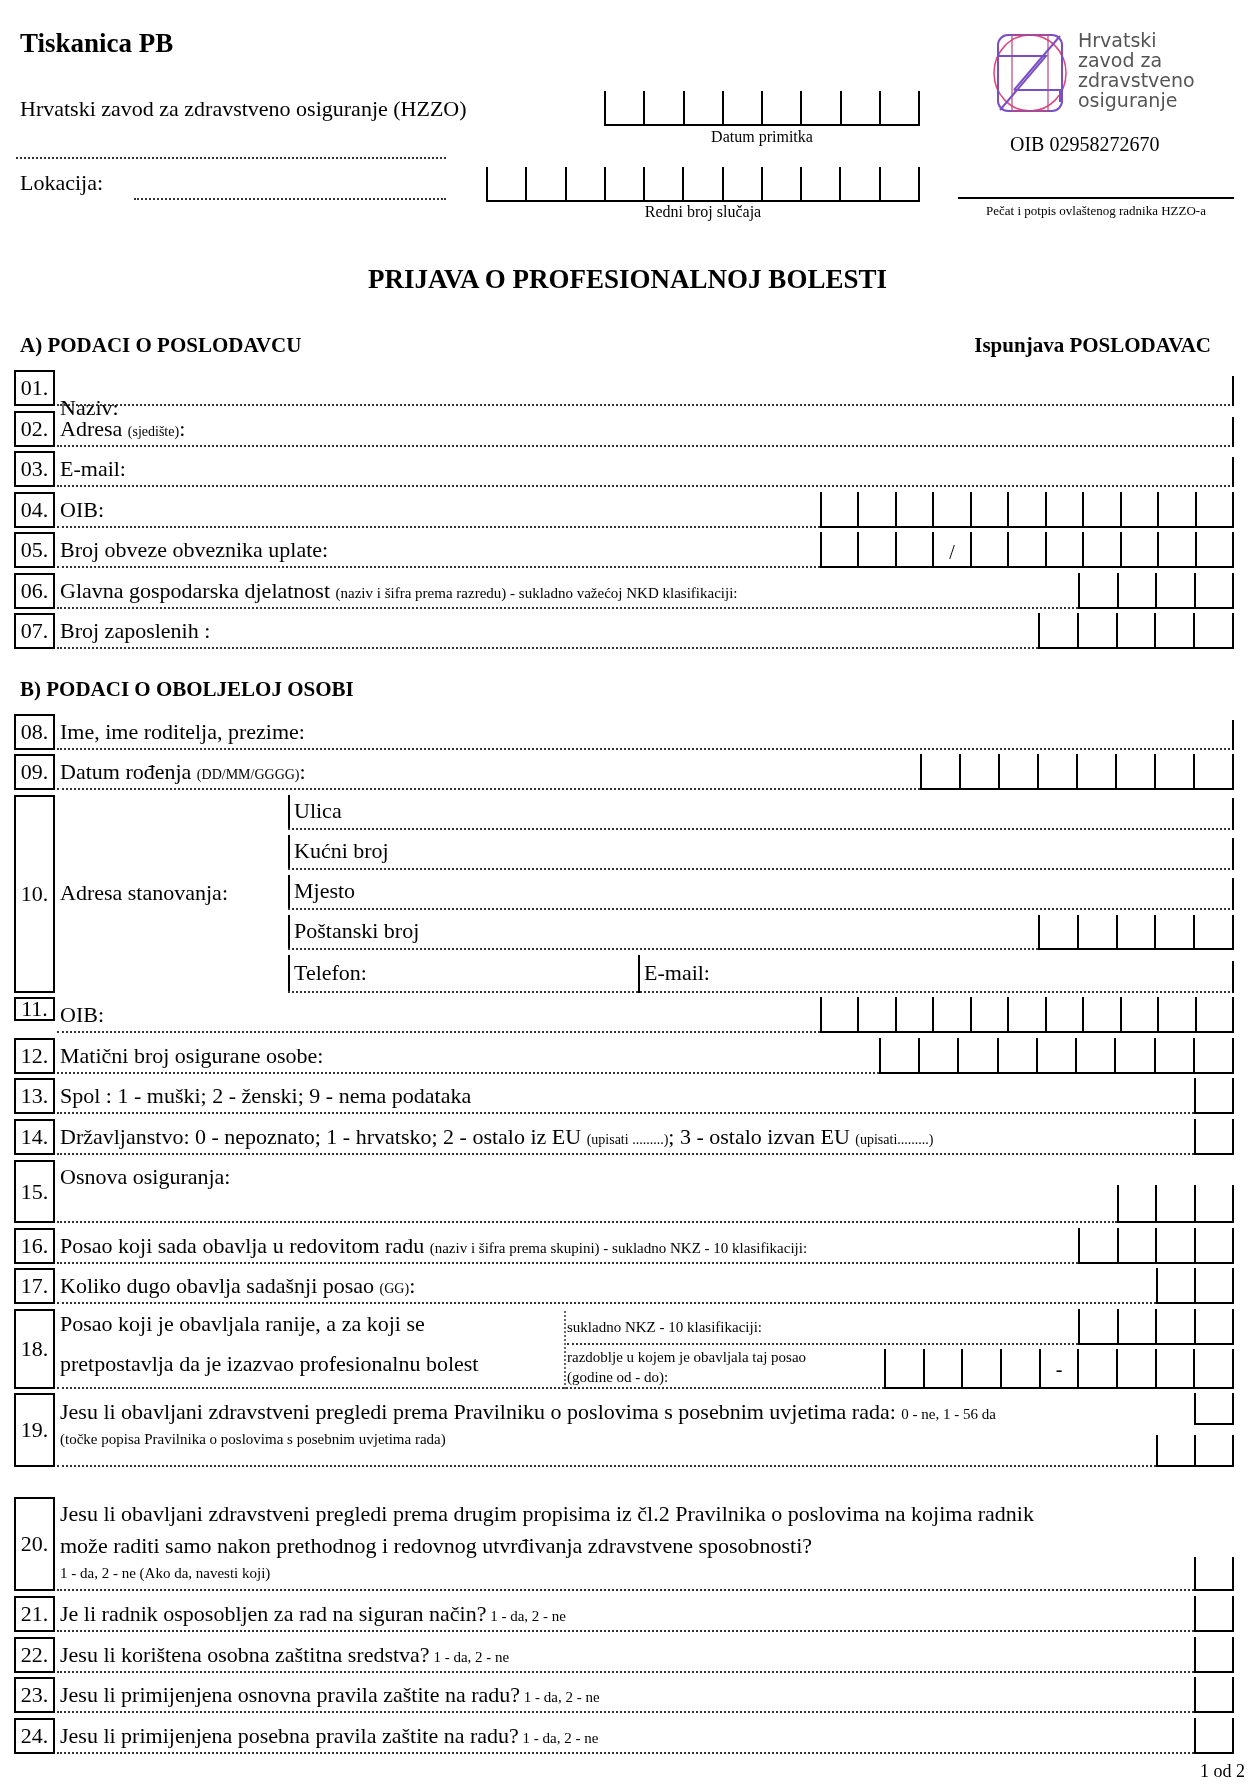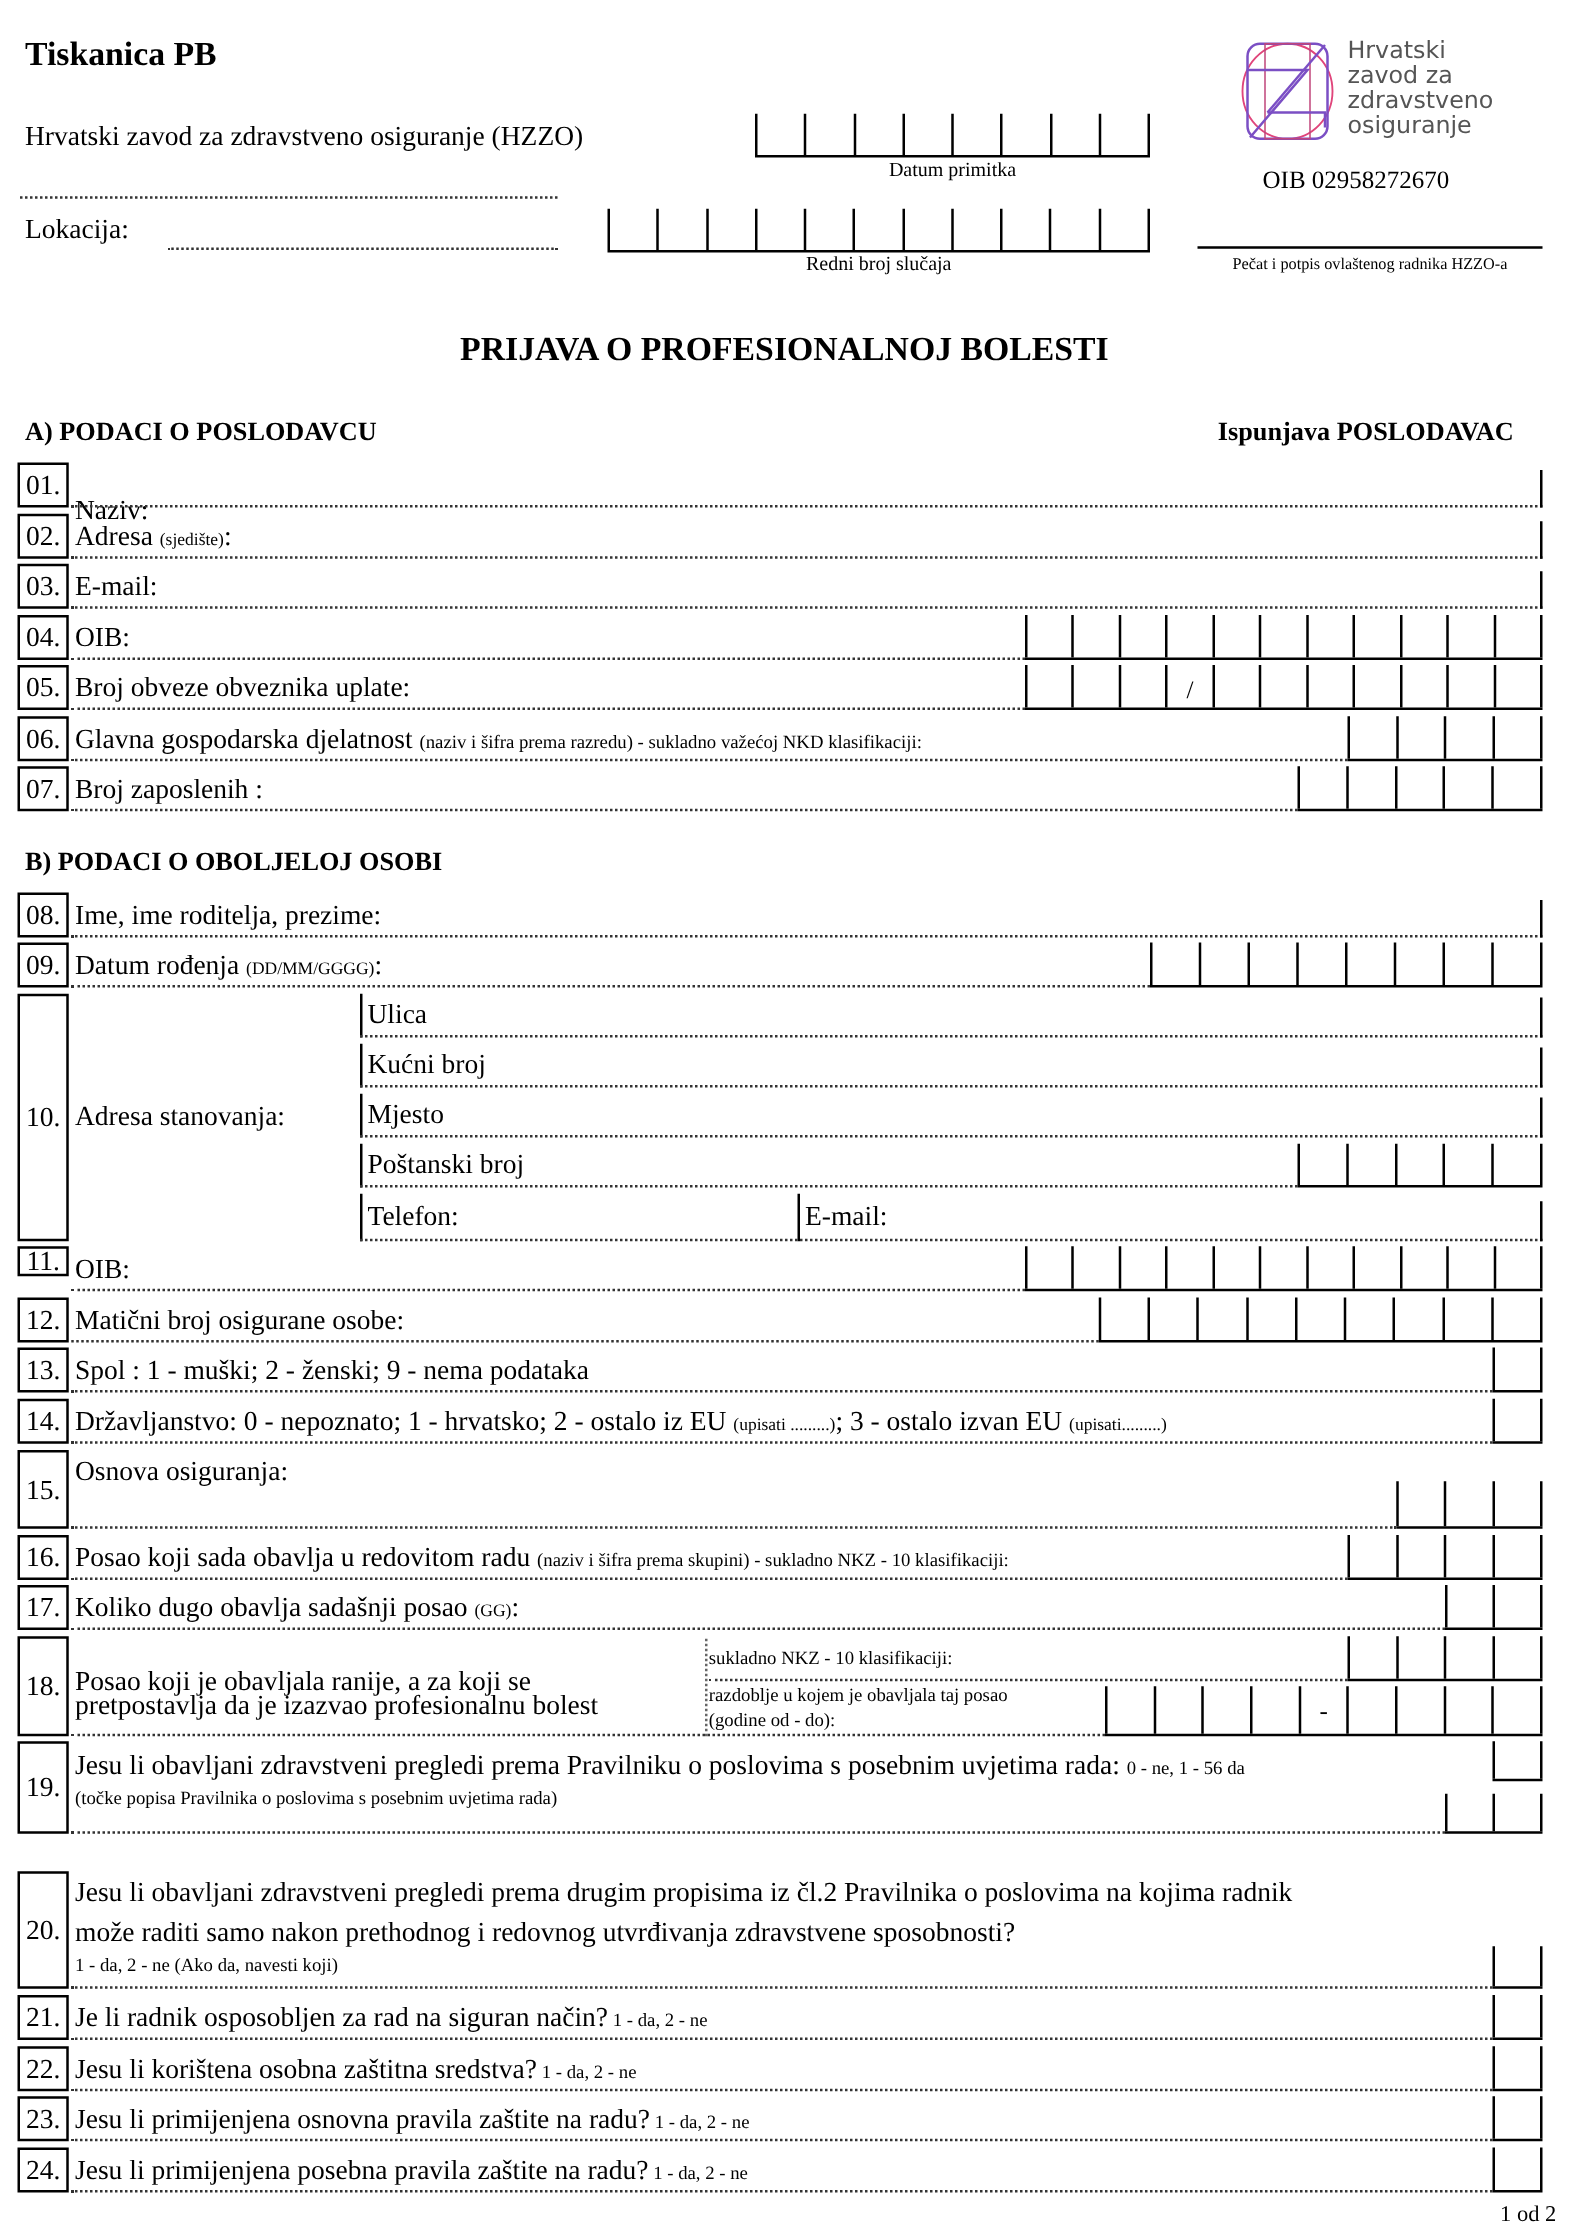--- a/index.html
+++ b/index.html
@@ -325,21 +325,21 @@
   <div class="label" style="top:5px;"><span>Koliko dugo obavlja sadašnji posao</span> <span class="small">(GG)</span><span>:</span></div>
   <div class="dots" style="right:78px;"></div>
   <div class="boxes" style="right:0; top:0; width:78px; height:36px;">
     <div class="cell" style="flex:1"></div>
       <div class="cell" style="flex:1"></div>
   </div>
 </div>
 
 <div class="row" style="top:1309px; height:80px;">
   <div class="numbox" style="top:0; height:80px;">18.</div>
-  <div class="label" style="top:23px;">Posao koji je obavljala ranije, a za koji se</div>
+  <div class="label" style="top:2px;">Posao koji je obavljala ranije, a za koji se</div>
   <div class="label" style="top:42px;">pretpostavlja da je izazvao profesionalnu bolest</div>
   <div class="vdots" style="left:550px; top:2px; height:78px;"></div>
   <div class="label" style="left:553px; top:10px; font-size:15px;">sukladno NKZ - 10 klasifikaciji:</div>
   <div class="sub-dots" style="left:553px; right:156px; top:34px;"></div>
   <div class="boxes" style="right:0; top:0; width:156px; height:36px;">
     <div class="cell" style="flex:1"></div>
       <div class="cell" style="flex:1"></div>
       <div class="cell" style="flex:1"></div>
       <div class="cell" style="flex:1"></div>
   </div>

